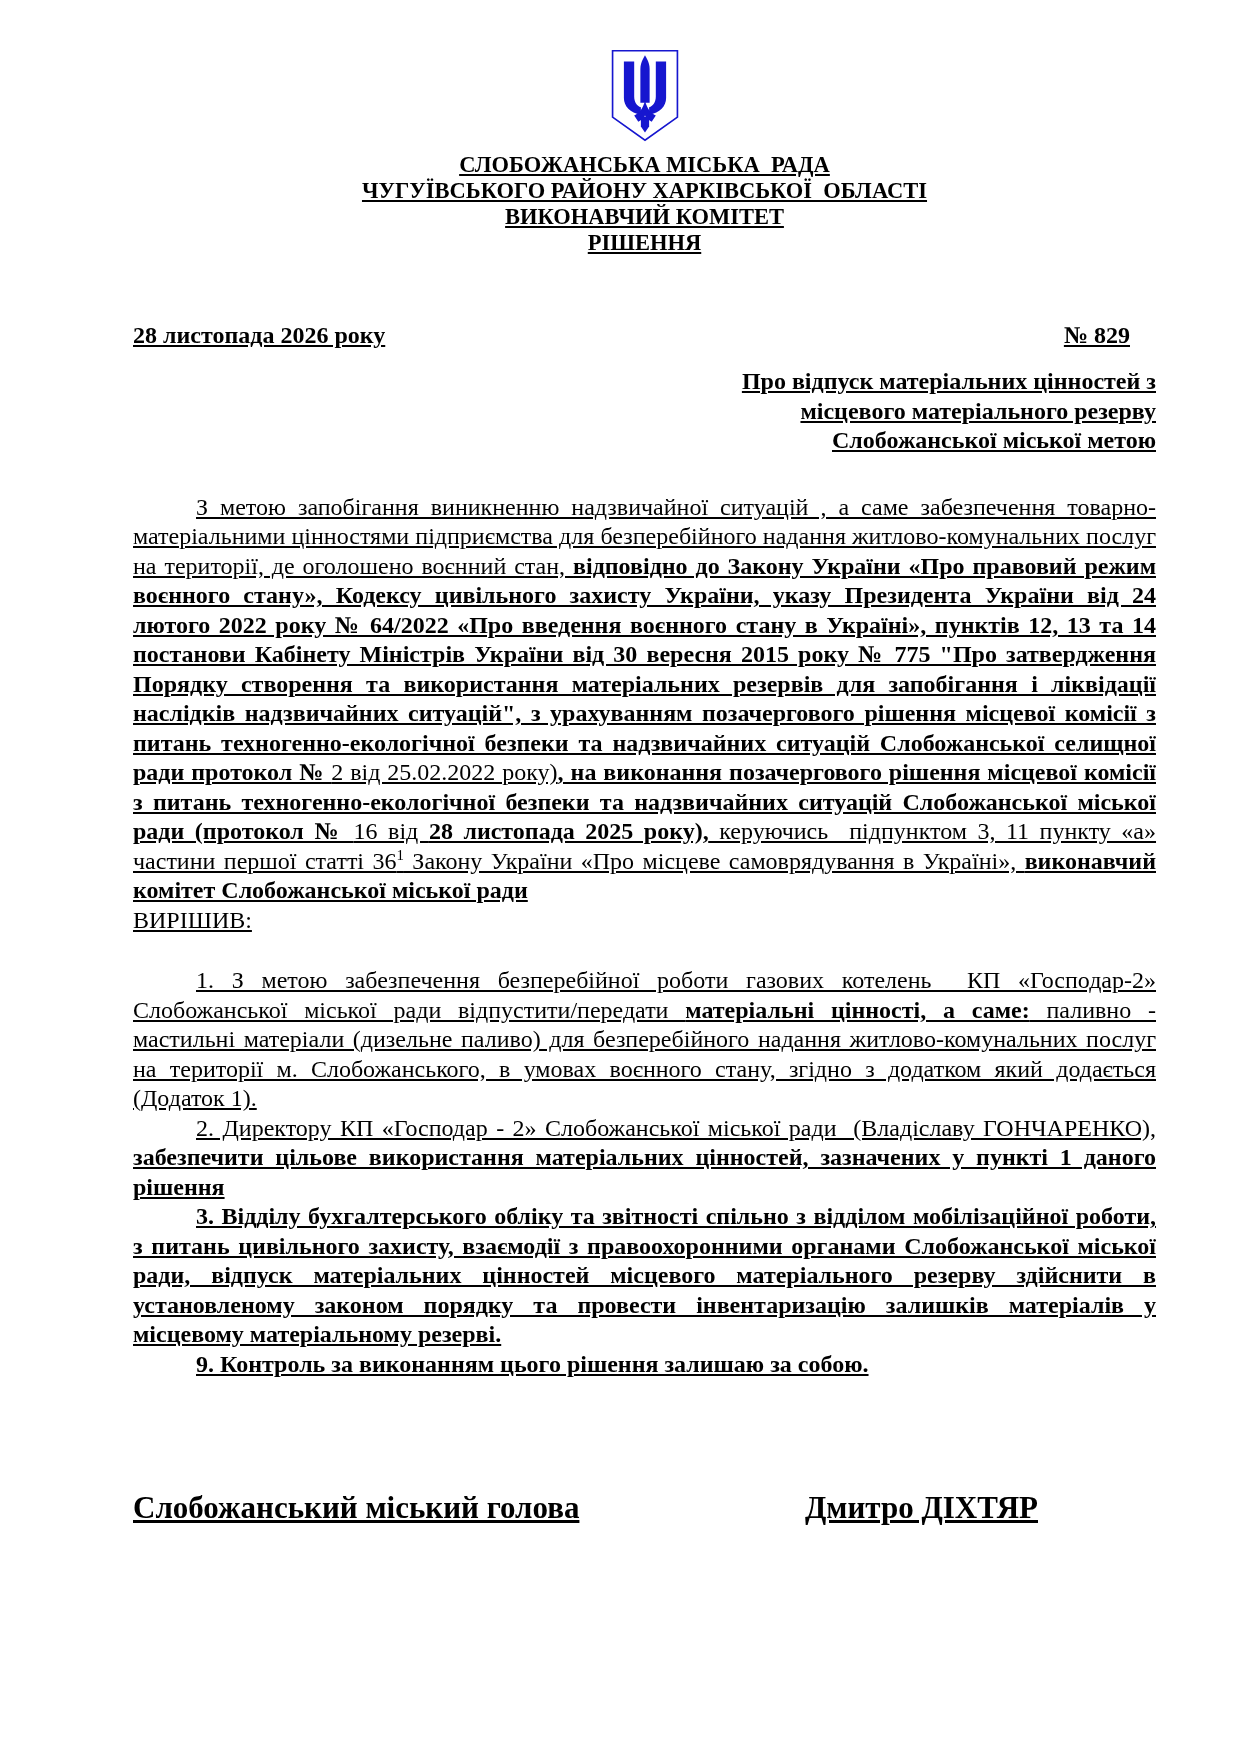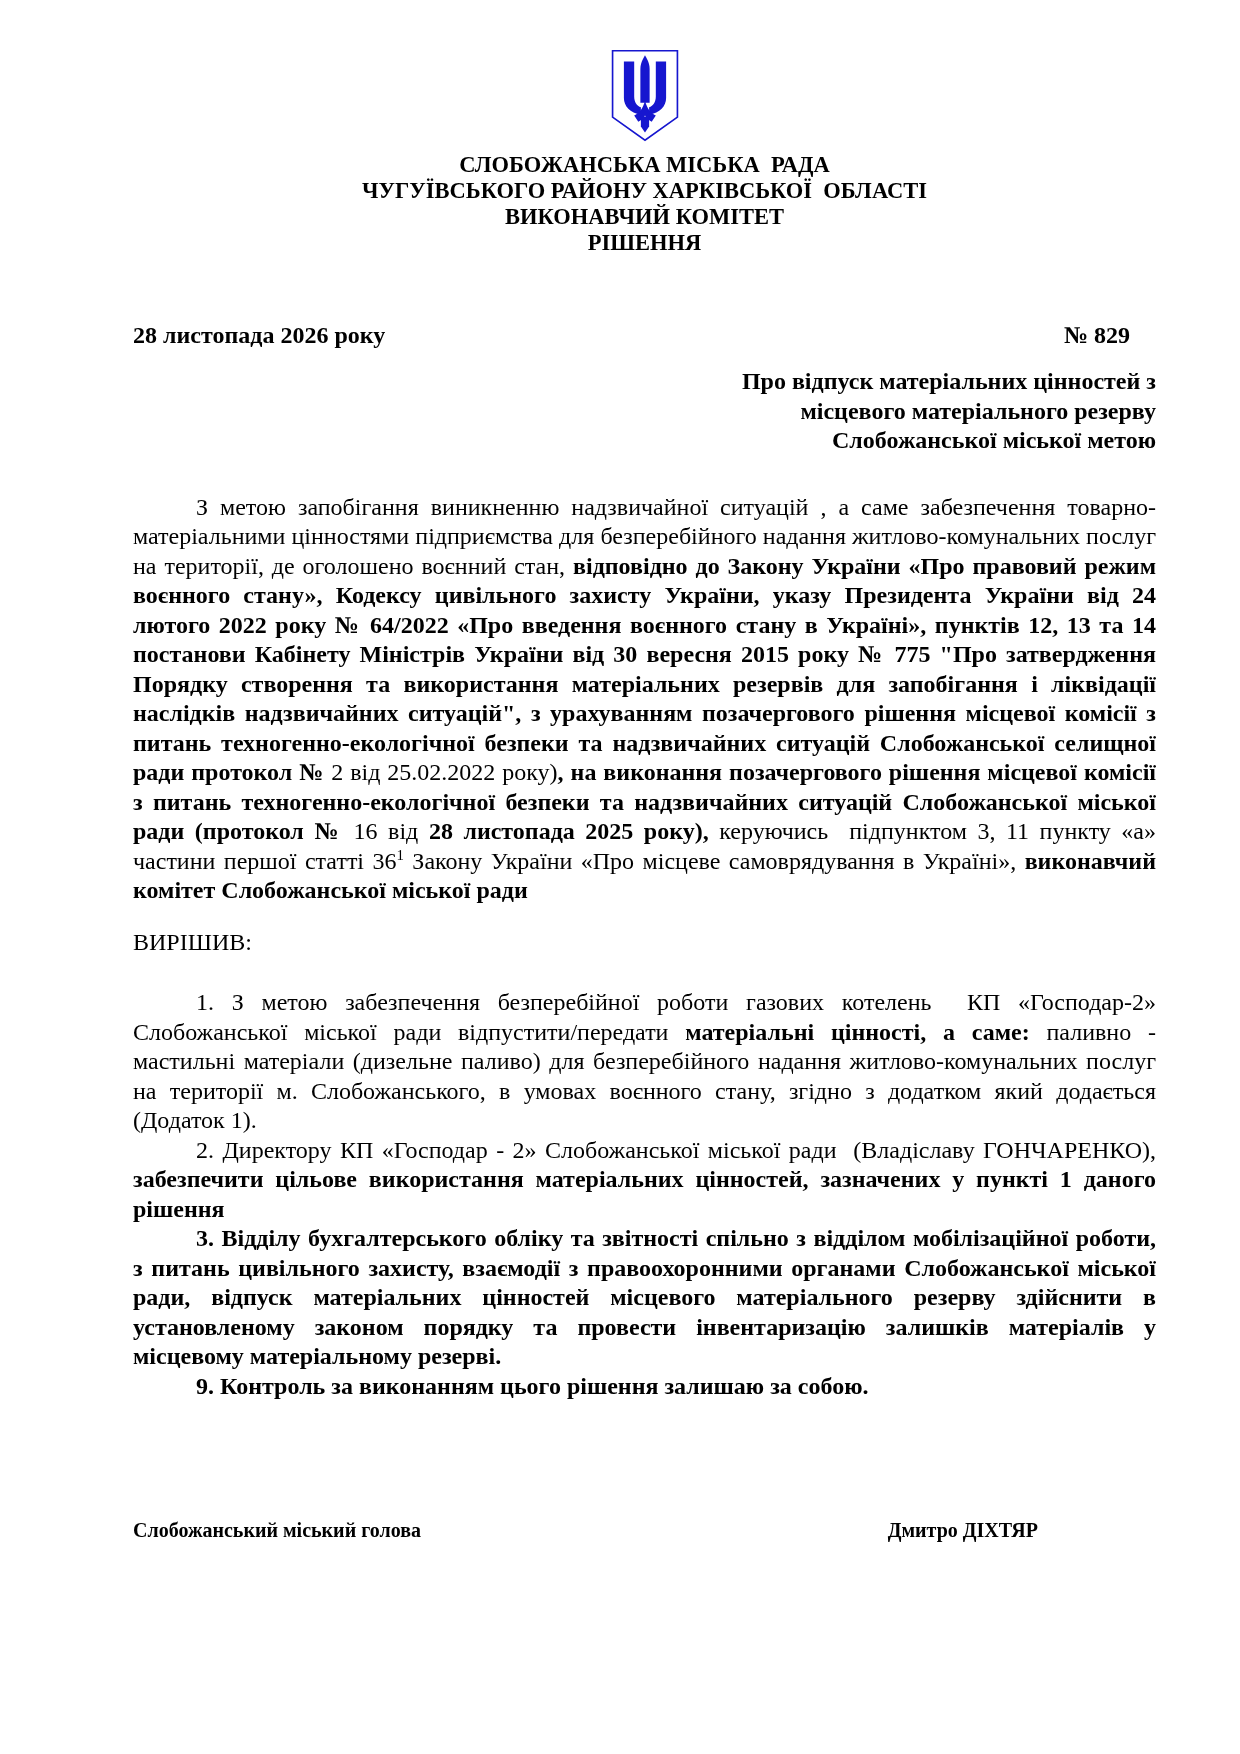--- a/index.html
+++ b/index.html
@@ -6,42 +6,43 @@
   .page{
     position:relative;
     width:1240px;height:1754px;
     margin:0 auto;
     background:#fff;
     box-sizing:border-box;
     padding:48px 84px 0 133px;
     font-family:"Liberation Serif","DejaVu Serif",serif;
     color:#000;
     overflow:hidden;
+    text-decoration:underline;
   }
   .emblem-wrap{text-align:center;height:98px;margin-bottom:6px;}
   .emblem-wrap svg{display:inline-block;}
   .org-line{font-weight:bold;font-size:22.5px;line-height:26px;text-align:center;}
   .meta-row{display:flex;margin-top:64px;font-weight:bold;font-size:24px;line-height:30px;}
   .meta-row .cell{flex:1 1 0;}
   .meta-row .c-left{text-align:left;}
   .meta-row .c-mid{text-align:center;}
   .meta-row .c-right{text-align:right;padding-right:26px;}
   .subject{margin-top:17px;font-weight:bold;font-size:24px;line-height:29.5px;text-align:right;}
   p.body-par{
     margin:0;font-size:24px;line-height:29.5px;
     text-align:justify;text-indent:63px;
   }
   p.preamble{margin-top:37px;}
-  p.resolved{margin-top:22px;text-indent:0;text-align:left;}
+  p.resolved{text-indent:0;text-align:left;}
   .items{margin-top:31px;}
   .b{font-weight:bold;}
   sup{font-size:0.62em;line-height:0;}
   .signature-row{
     display:flex;justify-content:space-between;align-items:flex-end;
-    margin-top:114px;font-weight:bold;font-size:20px;line-height:30px;
+    margin-top:114px;font-weight:bold;font-size:31px;line-height:30px;
   }
   .signature-row .sig-name{margin-right:118px;}
 </style>
 </head>
 <body>
 
 <div class="page" style="background: rgb(255, 255, 255); color: rgb(0, 0, 0);">
 
   <div class="emblem-wrap">
     <svg width="70" height="95" viewBox="0 0 68 92" xmlns="http://www.w3.org/2000/svg" aria-hidden="true">

